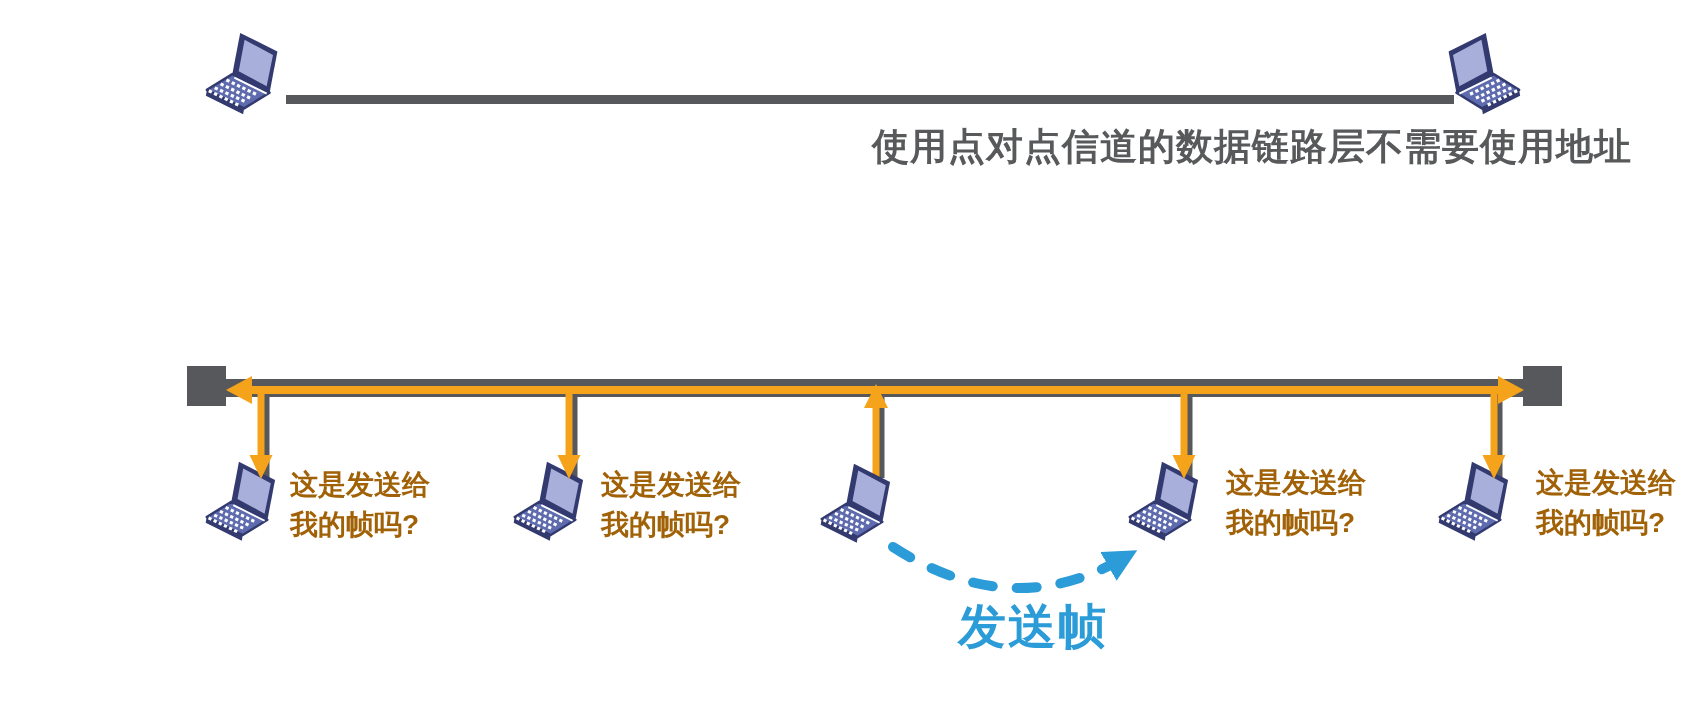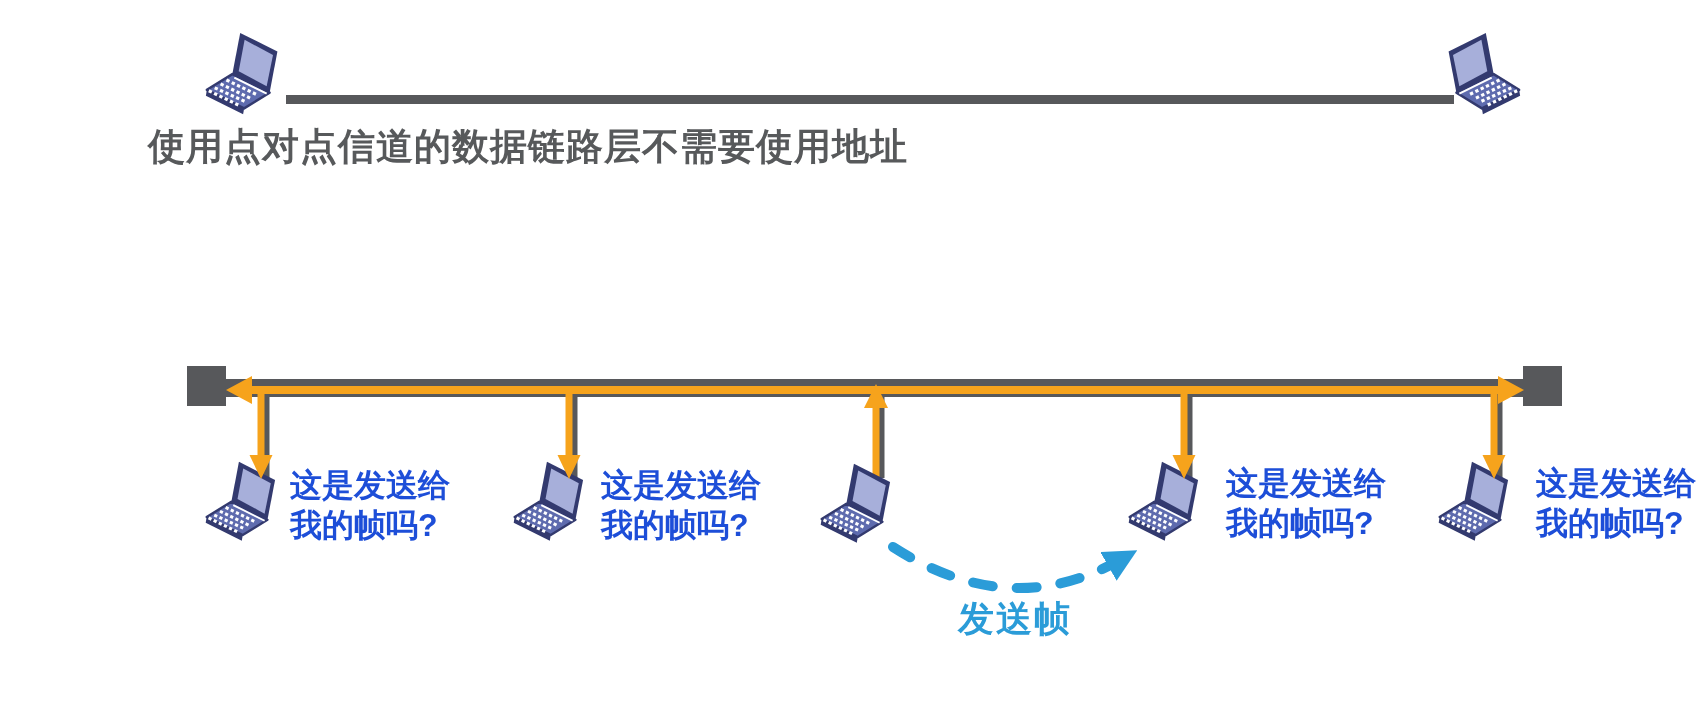--- a/index.html
+++ b/index.html
@@ -5,37 +5,37 @@
   html,body{margin:0;padding:0;background:#ffffff;}
   #stage{
     position:relative;
     width:1699px;height:728px;
     background:#ffffff;
     overflow:hidden;
     font-family:"Liberation Sans","DejaVu Sans",sans-serif;
   }
   #diagram-svg{position:absolute;left:0;top:0;}
   .caption{
-    position:absolute;left:148px;width:1500px;
-    text-align:left;
+    position:absolute;left:132px;width:1500px;
+    text-align:right;
     font-size:37px;font-weight:700;color:#57595B;
     letter-spacing:1px;white-space:nowrap;
   }
   .pink-label{
     position:absolute;width:200px;
-    font-size:32px;line-height:40px;font-weight:700;
-    color:#1d4ed8;white-space:nowrap;
+    font-size:28px;line-height:40px;font-weight:700;
+    color:#a16207;white-space:nowrap;
     text-shadow:
       -3px -3px 0 #fff, 3px -3px 0 #fff, -3px 3px 0 #fff, 3px 3px 0 #fff,
       0 -3px 0 #fff, 0 3px 0 #fff, -3px 0 0 #fff, 3px 0 0 #fff,
       0 0 7px #fff;
   }
   .blue-label{
     position:absolute;
-    font-size:36px;font-weight:700;color:#2B9CD8;
+    font-size:48px;font-weight:700;color:#2B9CD8;
     white-space:nowrap;letter-spacing:2px;
   }
 </style>
 </head>
 <body>
 
 <div id="stage">
 
   <svg id="diagram-svg" width="1699" height="728" viewBox="0 0 1699 728">
     <defs>

